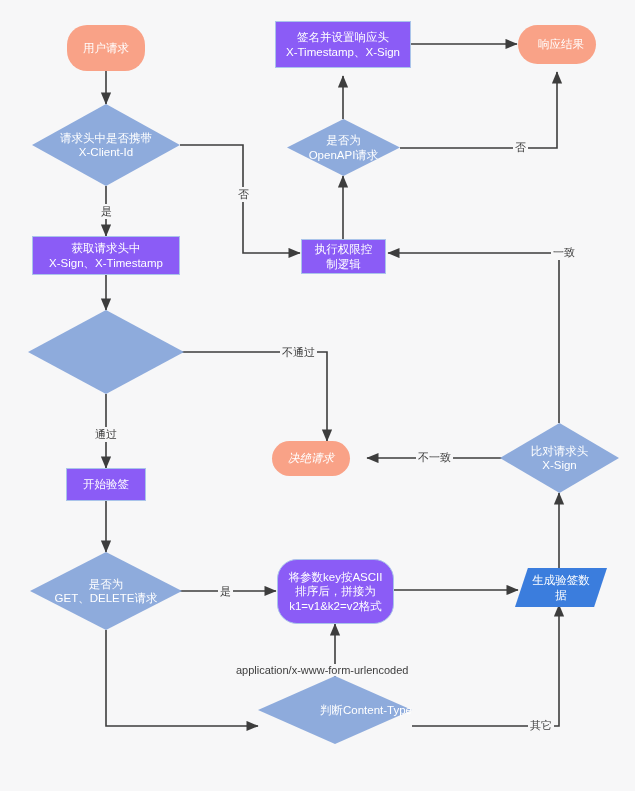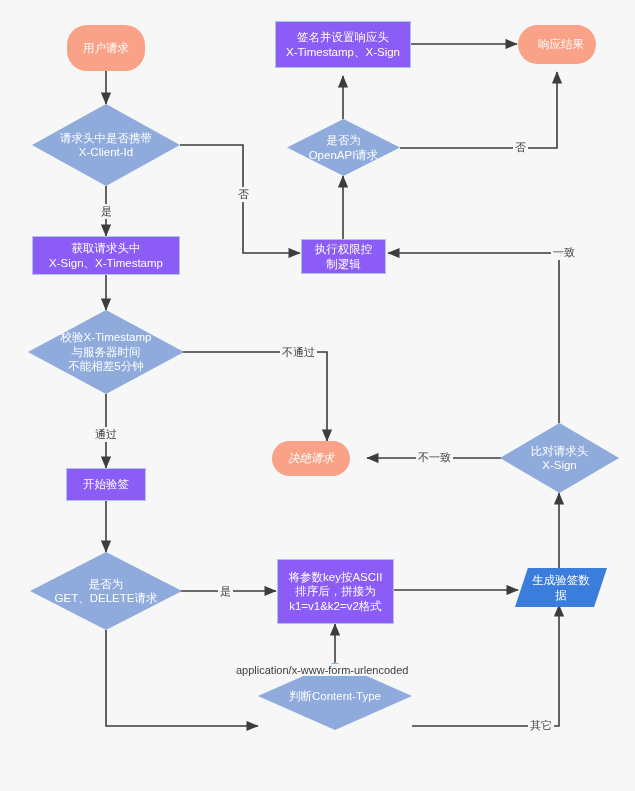--- a/index.html
+++ b/index.html
@@ -102,42 +102,39 @@
 X-Client-Id</span>
   </div>
 
   <div class="node proc" style="left:32px;top:236px;width:148px;height:39px;">
     <span class="lbl">获取请求头中
 X-Sign、X-Timestamp</span>
   </div>
 
   <div class="node dec" style="left:28px;top:310px;width:156px;height:84px;">
     <span class="shape"></span>
-    <span class="lbl">校验X-Timestamp
-与服务器时间
-不能相差5分钟</span>
   </div>
 
   <div class="node proc" style="left:66px;top:468px;width:80px;height:33px;">
     <span class="lbl">开始验签</span>
   </div>
 
   <div class="node dec" style="left:30px;top:552px;width:152px;height:78px;">
     <span class="shape"></span>
     <span class="lbl">是否为
 GET、DELETE请求</span>
   </div>
 
-  <div class="node proc" style="left:277px;top:559px;width:117px;height:65px;">
+  <div class="node proc" style="left:277px;top:559px;width:117px;height:65px;border-radius:20px;">
     <span class="lbl">将参数key按ASCII
 排序后，拼接为
 k1=v1&amp;k2=v2格式</span>
   </div>
 
-  <div class="node dec" style="left:258px;top:662px;width:154px;height:68px;">
+  <div class="node dec" style="left:258px;top:676px;width:154px;height:68px;justify-content:flex-end;">
     <span class="shape"></span>
     <span class="lbl">判断Content-Type</span>
   </div>
 
   <div class="node data" style="left:515px;top:568px;width:92px;height:39px;justify-content:center;">
     <span class="shape"></span>
     <span class="lbl">生成验签数
 据</span>
   </div>
 

